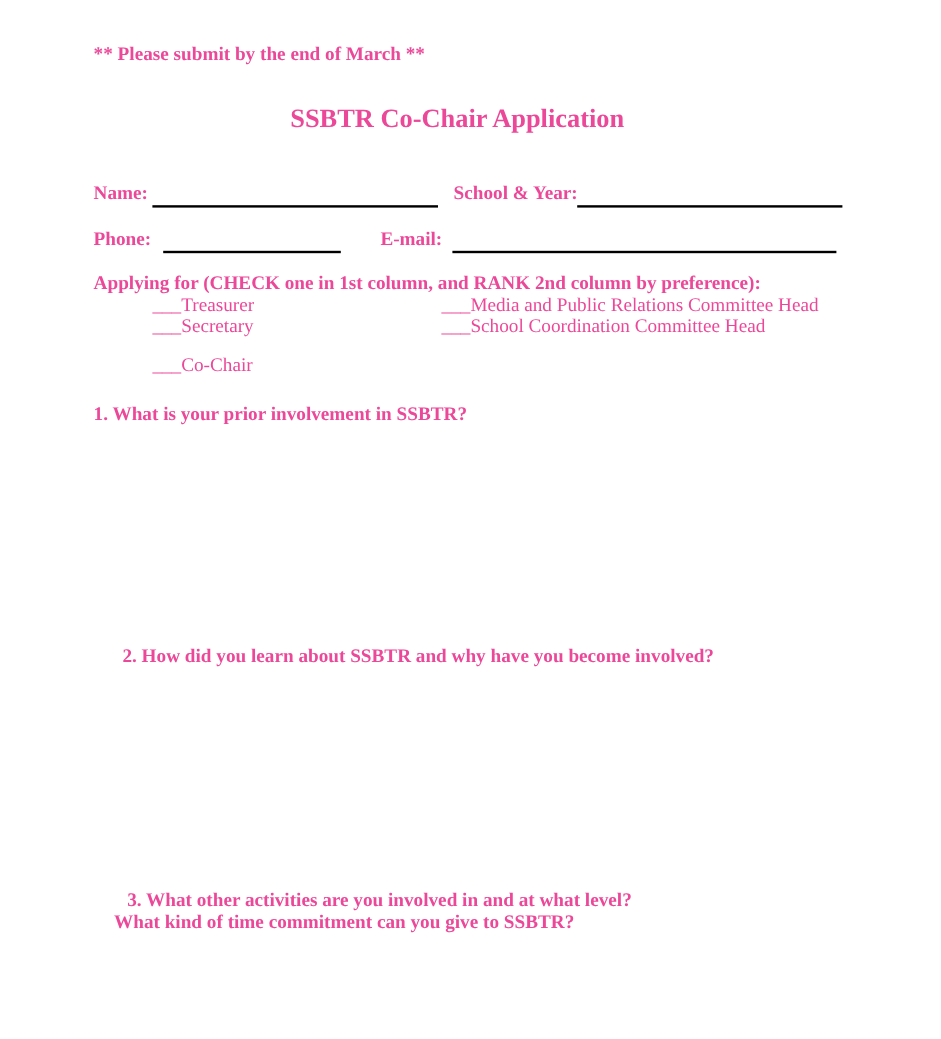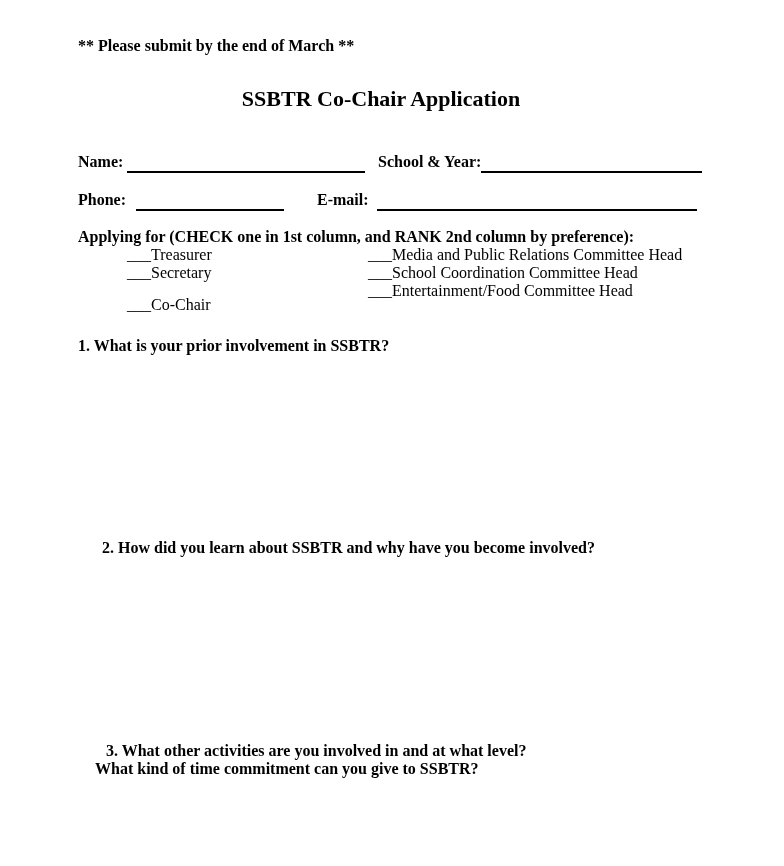--- a/index.html
+++ b/index.html
@@ -5,21 +5,21 @@
   html, body {
     margin: 0;
     padding: 0;
     background: #ffffff;
   }
   .page {
     position: relative;
     width: 784px;
     height: 866px;
     background: #ffffff;
-    color: #000000;
+    color: #ec4899;
     font-family: "Liberation Serif", "DejaVu Serif", serif;
     overflow: hidden;
   }
   .abs {
     position: absolute;
     white-space: nowrap;
   }
   .bold {
     font-weight: bold;
   }
@@ -87,23 +87,20 @@
   <div class="abs body-text option-row" style="left:127px; top:296px;">
     <span class="blank">___</span><span>Co-Chair</span>
   </div>
 
   <div class="abs body-text option-row" style="left:368px; top:246px;">
     <span class="blank">___</span><span>Media and Public Relations Committee Head</span>
   </div>
   <div class="abs body-text option-row" style="left:368px; top:264px;">
     <span class="blank">___</span><span>School Coordination Committee Head</span>
   </div>
-  <div class="abs body-text option-row" style="left:368px; top:282px;">
-    <span class="blank">___</span><span>Entertainment/Food Committee Head</span>
-  </div>
 
   <div class="abs q-line" style="left:78px; top:337px;">1. What is your prior involvement in SSBTR?</div>
 
   <div class="abs q-line" style="left:78px; top:539px;margin-left:24px;">2. How did you learn about SSBTR and why have you become involved?</div>
 
   <div class="abs q-line" style="left:78px; top:742px;margin-left:28px;">3. What other activities are you involved in and at what level?</div>
   <div class="abs q-line" style="left:95px; top:760px;">What kind of time commitment can you give to SSBTR?</div>
 
 </div>
 

